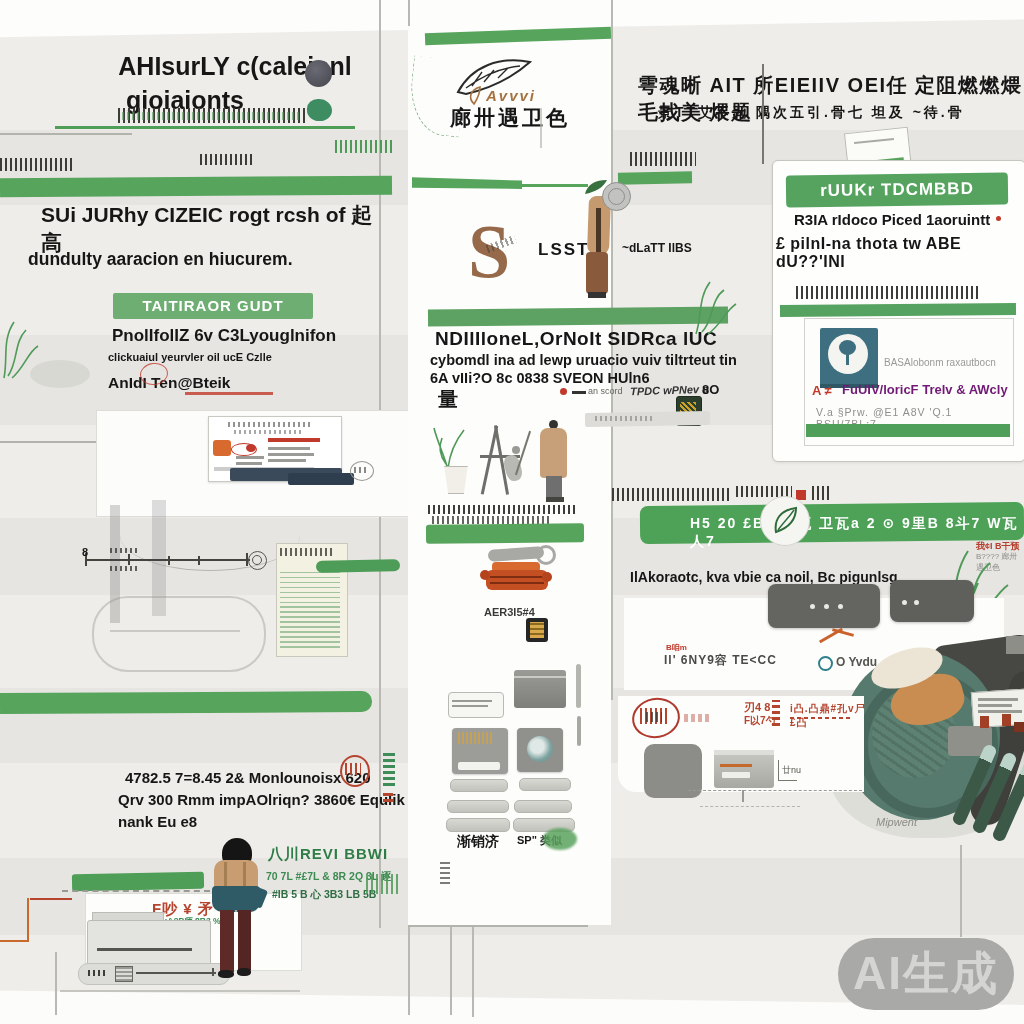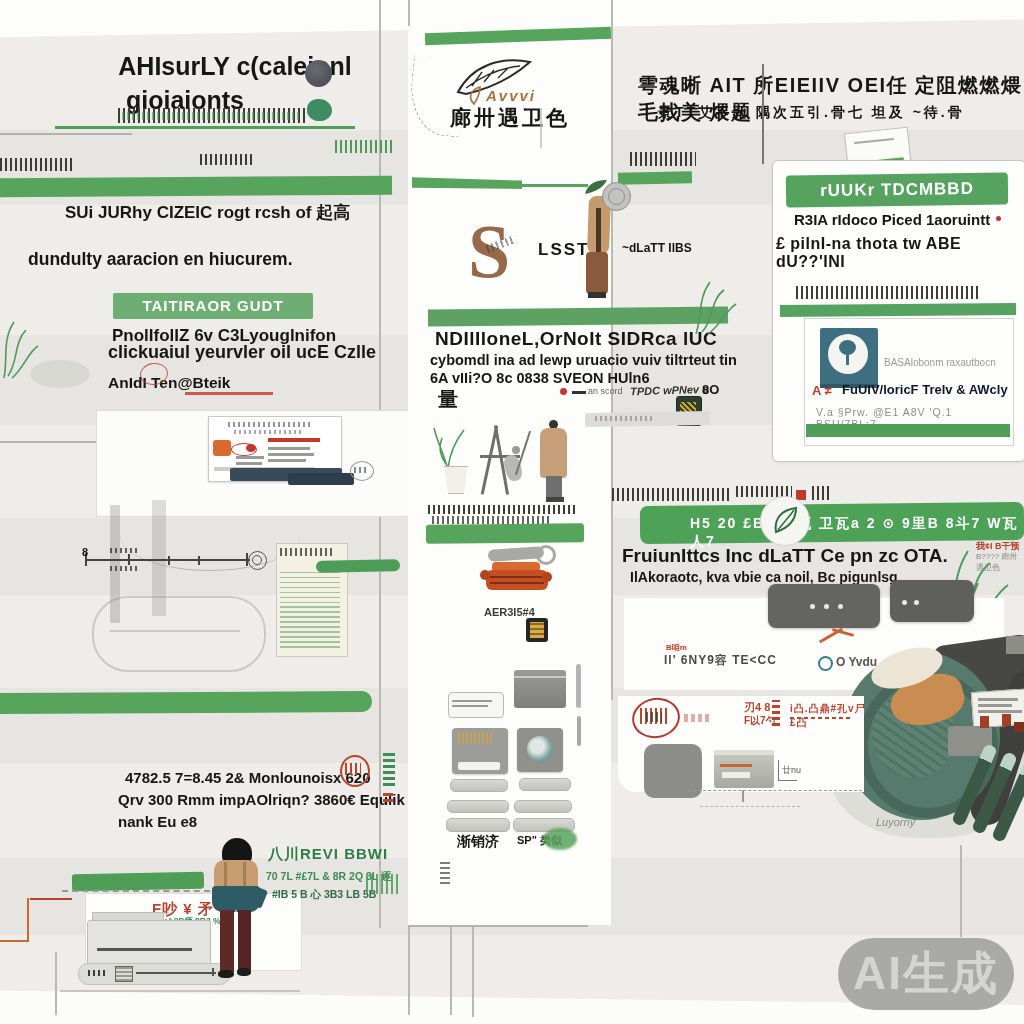--- a/index.html
+++ b/index.html
@@ -47,25 +47,25 @@
   <div class="ab b" style="left:70px;top:86px;width:230px;font-size:25px;text-align:center">gioiaionts</div>
   <div class="ab tk" style="left:118px;top:108px;width:190px;height:15px"></div>
   <div class="ab tkg" style="left:122px;top:112px;width:178px;height:8px;opacity:.6"></div>
   <div class="ab" style="left:55px;top:126px;width:300px;height:2.5px;background:#4f9e58"></div>
   <div class="ab dot" style="left:305px;top:60px;width:27px;height:27px;background:radial-gradient(circle at 40% 35%,#6a6a74,#45454e)"></div>
   <div class="ab" style="left:307px;top:99px;width:25px;height:22px;background:#3e8d62;border-radius:45% 55% 50% 50%"></div>
   <div class="ab tk" style="left:0;top:158px;width:75px;height:13px"></div>
   <div class="ab tk" style="left:200px;top:154px;width:55px;height:11px"></div>
   <div class="ab tkg" style="left:335px;top:140px;width:58px;height:13px"></div>
   <div class="ab gb" style="left:0;top:177px;width:392px;height:19px;transform:rotate(-.4deg)"></div>
-  <div class="ab b" style="left:65px;top:201px;width:340px;font-size:17px">SUi JURhy CIZEIC rogt rcsh of 起高</div>
+  <div class="ab b" style="left:41px;top:201px;width:340px;font-size:21px">SUi JURhy CIZEIC rogt rcsh of 起高</div>
   <div class="ab b" style="left:28px;top:249px;width:320px;font-size:17.5px">dundulty aaracion en hiucurem.</div>
   <div class="ab b w" style="left:113px;top:293px;width:200px;height:26px;background:#6fae73;font-size:15px;letter-spacing:1px;text-align:center;line-height:26px;border-radius:2px">TAITIRAOR GUDT</div>
   <div class="ab b" style="left:112px;top:326px;width:290px;font-size:17px">PnolIfolIZ 6v C3Lyouglnifon</div>
-  <div class="ab b" style="left:108px;top:342px;width:300px;font-size:18px">clickuaiul yeurvler oil ucE Czlle</div>
+  <div class="ab b" style="left:108px;top:351px;width:300px;font-size:11px">clickuaiul yeurvler oil ucE Czlle</div>
   <div class="ab b" style="left:108px;top:374px;width:220px;font-size:15.5px">AnIdI Ten@Bteik</div>
   <div class="ab" style="left:185px;top:392px;width:88px;height:3px;background:#c0392b;opacity:.8"></div>
   <div class="ab" style="left:140px;top:363px;width:26px;height:20px;border:1.5px solid #c0392b;border-radius:50%;transform:rotate(-8deg);opacity:.8"></div>
   <svg class="ab" style="left:0;top:318px" width="42" height="62" viewBox="0 0 42 62">
     <path d="M4 60 C8 40 2 22 14 4 M8 58 C18 44 14 24 26 12 M12 60 C24 50 28 34 38 28" stroke="#4f9a58" stroke-width="1.6" fill="none"></path>
   </svg>
   <div class="ab" style="left:30px;top:360px;width:60px;height:28px;background:#d5d4d0;border-radius:50%;opacity:.8"></div>
 
   <div class="ab" style="left:96px;top:410px;width:370px;height:105px;background:#fcfcfb;border:1px solid #dddcd7"></div>
   <div class="ab" style="left:208px;top:416px;width:132px;height:64px;background:#fff;border:1px solid #c9c9c4;box-shadow:0 1px 2px rgba(0,0,0,.12)"></div>
@@ -266,39 +266,38 @@
   <div class="ab tk" style="left:796px;top:286px;width:184px;height:13px"></div>
   <div class="ab" style="left:780px;top:304px;width:236px;height:12px;background:#56a260;transform:rotate(-.5deg)"></div>
   <div class="ab" style="left:804px;top:318px;width:208px;height:126px;background:#fdfdfc;border:1px solid #d2d2cc"></div>
   <div class="ab" style="left:820px;top:328px;width:58px;height:58px;background:#3e6f80;border-radius:2px"></div>
   <div class="ab dot" style="left:828px;top:334px;width:40px;height:40px;background:#f4f4f0"></div>
   <div class="ab dot" style="left:839px;top:340px;width:17px;height:15px;background:#3e6f80"></div>
   <div class="ab" style="left:846px;top:353px;width:3px;height:12px;background:#3e6f80"></div>
   <div class="ab" style="left:820px;top:384px;width:58px;height:4px;background:#2f5866"></div>
   <div class="ab" style="left:884px;top:357px;width:125px;font-size:10px;color:#9a9a96">BASAlobonm raxautbocn</div>
   <div class="ab b" style="left:812px;top:383px;font-size:13px;color:#c0392b">A ≠</div>
-  <div class="ab b" style="left:842px;top:382px;width:168px;font-size:13px;color:#0f172a">FuUIV/loricF Trelv &amp; AWcly</div>
+  <div class="ab b" style="left:842px;top:382px;width:168px;font-size:13px;color:#701a75">FuUIV/loricF Trelv &amp; AWcly</div>
   <div class="ab" style="left:816px;top:406px;width:196px;font-size:10.5px;color:#8e8e8a;letter-spacing:1px">V.a  §Prw. @E1 A8V 'Q.1 BSH/7BL:7</div>
   <div class="ab" style="left:806px;top:424px;width:204px;height:13px;background:#4f9e59"></div>
   <svg class="ab" style="left:688px;top:278px" width="50" height="58" viewBox="0 0 50 58">
     <path d="M8 56 C14 38 10 20 22 4 M14 54 C26 42 22 22 36 12 M20 56 C32 48 38 32 48 26" stroke="#4f9a58" stroke-width="1.6" fill="none"></path>
   </svg>
 
   <div class="ab tk" style="left:612px;top:488px;width:118px;height:13px"></div>
   <div class="ab tk" style="left:736px;top:486px;width:56px;height:11px"></div>
   <div class="ab" style="left:796px;top:490px;width:10px;height:10px;background:#c0392b"></div>
   <div class="ab tk" style="left:812px;top:486px;width:18px;height:14px"></div>
   <div class="ab" style="left:640px;top:504px;width:384px;height:38px;background:#4da257;border-radius:8px;transform:rotate(-.6deg)"></div>
   <div class="ab b w" style="left:690px;top:515px;width:330px;font-size:14px;letter-spacing:2px">H5 20 £B川仁瓦 卫瓦a 2 ⊙ 9里B 8斗7 W瓦人7</div>
   <div class="ab dot" style="left:760px;top:496px;width:48px;height:48px;background:#f5f5f1;border:1px solid #d5d5d0"></div>
   <svg class="ab" style="left:770px;top:504px" width="30" height="32" viewBox="0 0 30 32">
     <path d="M26 4 C10 6 4 16 6 28 C18 24 26 16 26 4 Z" fill="none" stroke="#2e6b3a" stroke-width="2"></path>
     <path d="M8 26 C14 18 20 12 24 6" stroke="#2e6b3a" stroke-width="1.4" fill="none"></path>
   </svg>
-  <div class="ab b" style="left:622px;top:545px;width:364px;font-size:19px">FruiunIttcs Inc dLaTT Ce pn zc OTA.</div>
   <div class="ab b" style="left:976px;top:540px;width:48px;font-size:9px;color:#b5402f">我¢I B干预</div>
   <div class="ab" style="left:976px;top:551px;width:48px;font-size:8px;color:#8a8a86">B???? 廊卅遇卫色</div>
   <div class="ab b" style="left:630px;top:569px;width:340px;font-size:14px">IlAkoraotc, kva vbie ca noil, Bc pigunlsg</div>
   <svg class="ab" style="left:938px;top:545px" width="74" height="86" viewBox="0 0 74 86">
     <path d="M10 84 C20 60 12 34 30 6 M20 82 C38 64 30 36 52 18 M30 84 C48 70 58 48 70 40 M16 70 C28 62 36 50 40 38" stroke="#4f9a58" stroke-width="2" fill="none"></path>
   </svg>
 
   <div class="ab" style="left:624px;top:598px;width:380px;height:92px;background:#fdfdfb"></div>
   <div class="ab" style="left:768px;top:584px;width:112px;height:44px;background:#646460;border-radius:8px;box-shadow:0 1px 3px rgba(0,0,0,.25)"></div>
   <div class="ab dot" style="left:810px;top:604px;width:5px;height:5px;background:#e8e8e4"></div>
@@ -327,21 +326,21 @@
   <div class="ab" style="left:978px;top:704px;width:34px;height:2.5px;background:#9a9a94"></div>
   <div class="ab" style="left:978px;top:710px;width:44px;height:2.5px;background:#9a9a94"></div>
   <div class="ab" style="left:1006px;top:636px;width:26px;height:18px;background:#8e8e88"></div>
   <div class="ab" style="left:948px;top:726px;width:44px;height:30px;background:#90908a;border-radius:4px"></div>
   <div class="ab" style="left:980px;top:716px;width:9px;height:12px;background:#a14026"></div>
   <div class="ab" style="left:1002px;top:714px;width:9px;height:12px;background:#a14026"></div>
   <div class="ab" style="left:1014px;top:722px;width:12px;height:10px;background:#7c3420"></div>
   <div class="ab" style="left:968px;top:742px;width:13px;height:86px;background:linear-gradient(#bcd3c9 0 16px,#3c5948 16px);border-radius:6px;transform:rotate(24deg)"></div>
   <div class="ab" style="left:988px;top:750px;width:13px;height:86px;background:linear-gradient(#bcd3c9 0 16px,#3c5948 16px);border-radius:6px;transform:rotate(24deg)"></div>
   <div class="ab" style="left:1008px;top:758px;width:13px;height:86px;background:linear-gradient(#bcd3c9 0 16px,#3c5948 16px);border-radius:6px;transform:rotate(24deg)"></div>
-  <div class="ab" style="left:876px;top:816px;width:90px;font-size:11px;color:#8c8c86;font-style:italic">Luyorny</div>
+  <div class="ab" style="left:876px;top:816px;width:90px;font-size:11px;color:#8c8c86;font-style:italic">Mipwent</div>
 
   <div class="ab" style="left:618px;top:696px;width:246px;height:96px;background:#fdfdfb;border-radius:0 0 0 18px"></div>
   <div class="ab" style="left:632px;top:698px;width:44px;height:36px;border:2px solid #b03a2e;border-radius:50%;transform:rotate(-10deg)"></div>
   <div class="ab tkr" style="left:640px;top:708px;width:28px;height:16px"></div>
   <div class="ab tk" style="left:646px;top:712px;width:16px;height:10px;opacity:.8"></div>
   <div class="ab" style="left:684px;top:714px;width:26px;height:8px;background:repeating-linear-gradient(90deg,rgba(200,120,110,.6) 0 4px,transparent 4px 7px)"></div>
   <div class="ab b" style="left:744px;top:700px;font-size:11px;color:#b5452f">刃4 8</div>
   <div class="ab b" style="left:744px;top:714px;font-size:10px;color:#b5452f">F以7勺</div>
   <div class="ab" style="left:772px;top:700px;width:8px;height:26px;background:repeating-linear-gradient(0deg,#b5452f 0 3px,transparent 3px 6px)"></div>
   <div class="ab b" style="left:790px;top:702px;width:90px;font-size:10px;color:#b5452f;letter-spacing:1px">i凸.凸鼎#孔v尸£凸</div>

